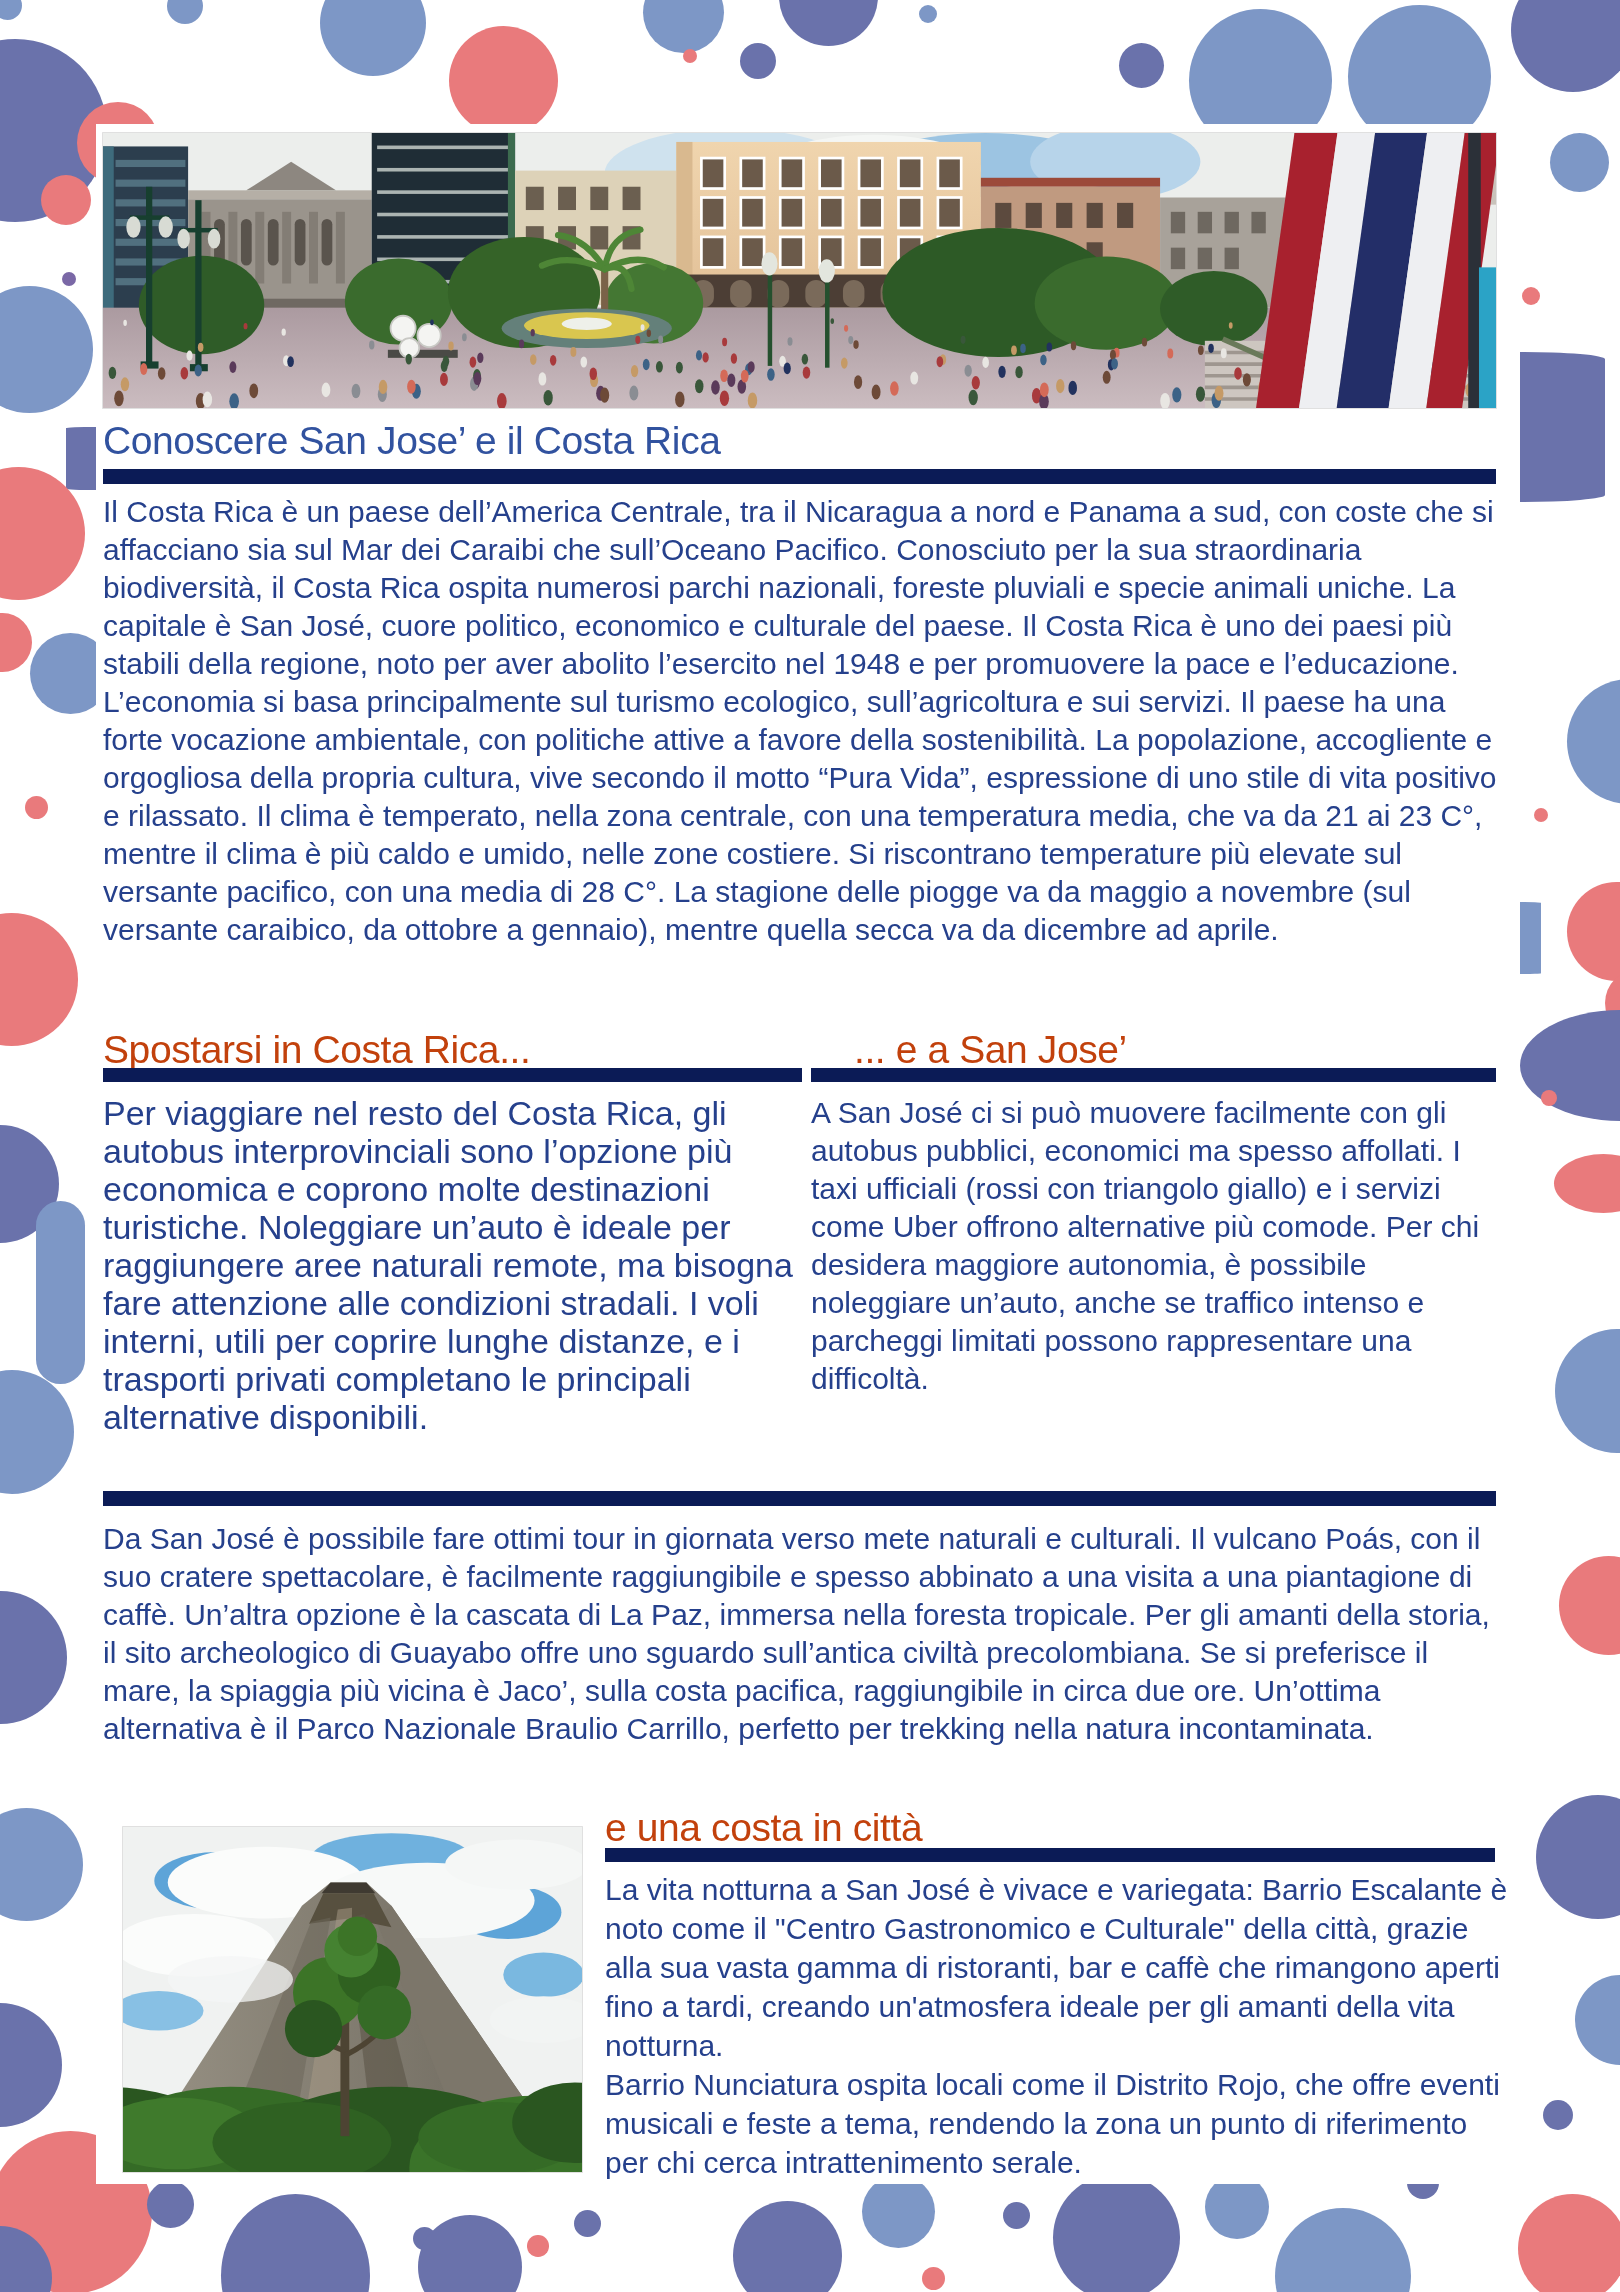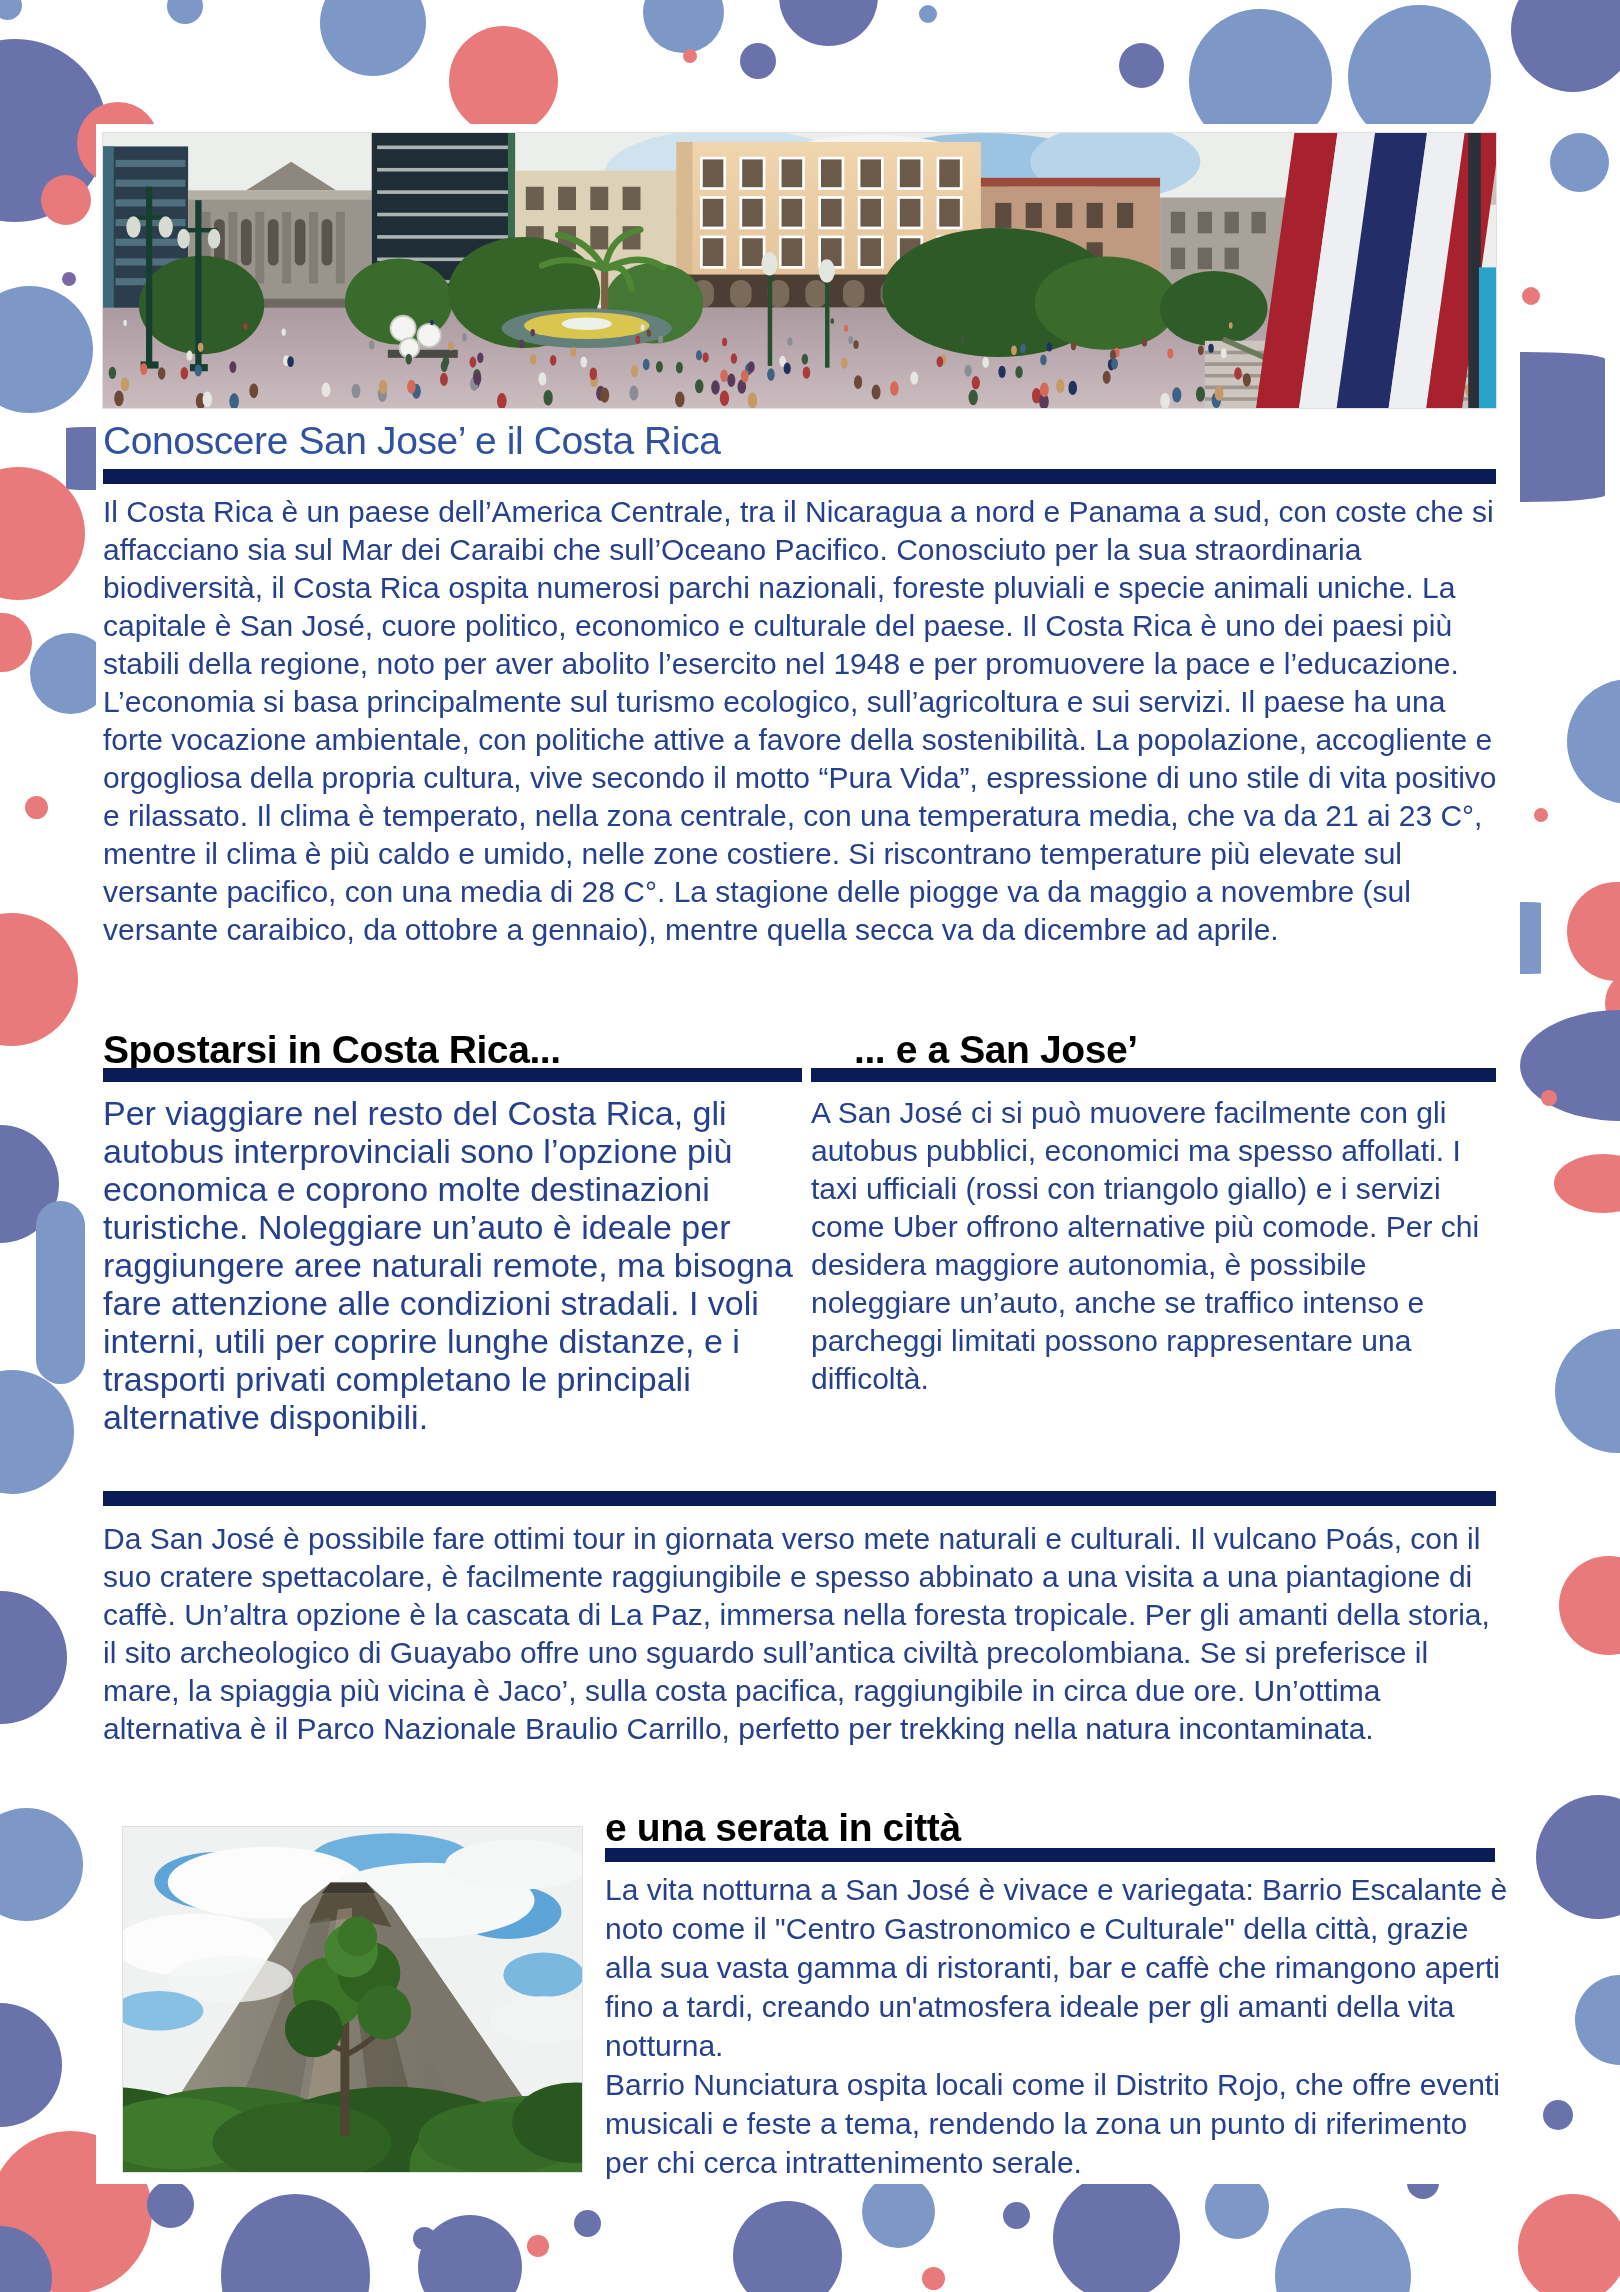--- a/index.html
+++ b/index.html
@@ -11,21 +11,21 @@
   .content{position:absolute;z-index:3;left:0;top:0;width:1620px;height:2293px;}
   .abs{position:absolute;margin:0;}
   .hero{left:103px;top:133px;width:1393px;height:275px;overflow:hidden;}
   .photo-frame{box-shadow:0 0 0 0.9px rgba(120,120,120,.25);}
   h1.title{left:103px;top:419px;width:1397px;font-size:39px;font-weight:400;
            color:#31529f;letter-spacing:-0.4px;}
   .rule{background:#0b1b56;}
   .rule-title{left:103px;top:469px;width:1393px;height:15px;}
   .body-text{color:#25408c;font-size:30px;line-height:38px;font-weight:400;}
   .intro{left:103px;top:493px;width:1399px;}
-  h2.sec{font-size:39px;font-weight:700;color:#000000;letter-spacing:-0.4px;width:806px;}
+  h2.sec{font-size:39px;font-weight:400;color:#c2410c;letter-spacing:-0.4px;width:806px;}
   .h-col-left{left:103px;top:1028px;}
   .rule-col-left{left:103px;top:1068px;width:699px;height:14.3px;}
   .b-col-left{left:103px;top:1094px;width:700px;font-size:34px;}
   .h-col-right{left:854px;top:1028px;}
   .rule-col-right{left:811px;top:1068px;width:685px;height:14.3px;}
   .b-col-right{left:811px;top:1094px;width:688px;font-size:30px;}
   .h-dayout{left:103px;top:1447px;}
   .rule-dayout{left:103px;top:1491px;width:1393px;height:15px;}
   .b-dayout{left:103px;top:1520px;width:1399px;}
   .volcano{left:123px;top:1827px;width:459px;height:345px;overflow:hidden;}
@@ -529,20 +529,20 @@
         </g>
         <circle cx="230" cy="185" r="40" fill="#3c7427"></circle>
         <circle cx="275" cy="163" r="35" fill="#2f6120"></circle>
         <circle cx="255" cy="138" r="30" fill="#458231"></circle>
         <circle cx="213" cy="225" r="32" fill="#2a5620"></circle>
         <circle cx="292" cy="207" r="30" fill="#356b26"></circle>
         <circle cx="262" cy="122" r="22" fill="#3c7427"></circle>
       </svg>
     </div>
 
-    <h2 class="abs sec h-evening">e una serata in città</h2>
+    <h2 class="abs sec h-evening">e una costa in città</h2>
     <div class="abs rule rule-evening"></div>
     <p class="abs body-text b-evening">La vita notturna a San José è vivace e variegata: Barrio Escalante è noto come il "Centro Gastronomico e Culturale" della città, grazie alla sua vasta gamma di ristoranti, bar e caffè che rimangono aperti fino a tardi, creando un'atmosfera ideale per gli amanti della vita notturna.
 Barrio Nunciatura ospita locali come il Distrito Rojo, che offre eventi musicali e feste a tema, rendendo la zona un punto di riferimento per chi cerca intrattenimento serale.</p>
 
   </div>
 </div>
 
 
 </body></html>

